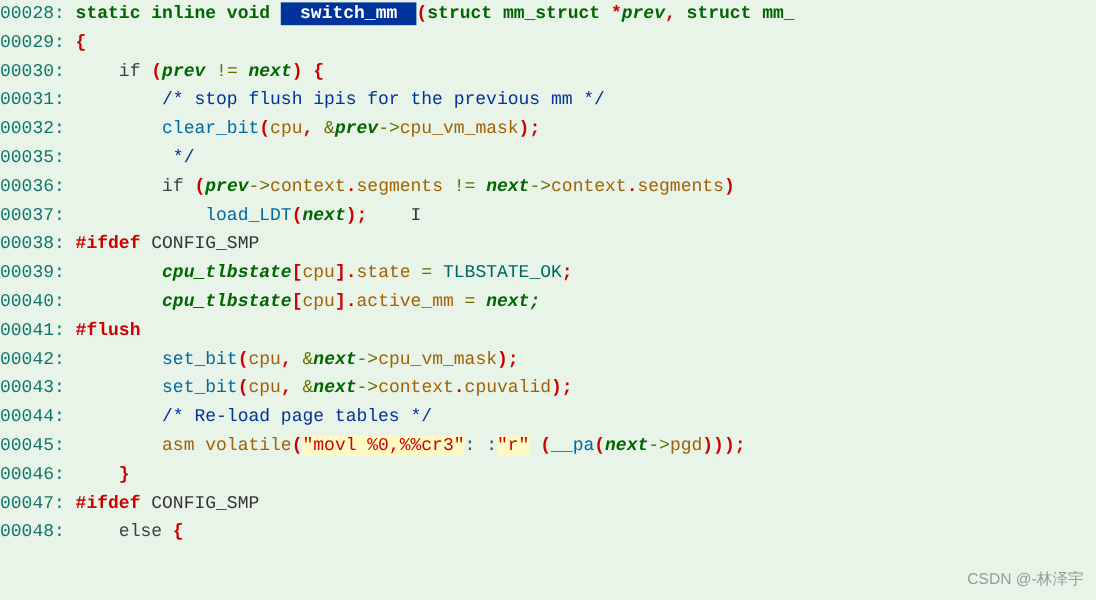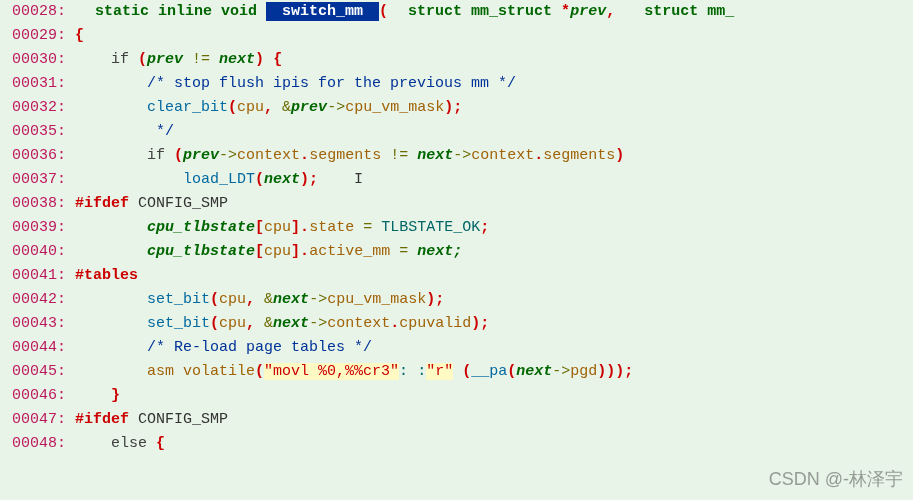--- a/index.html
+++ b/index.html
@@ -7,61 +7,61 @@
     background: #e8f4e8;
     font-family: 'Consolas', 'Courier New', monospace;
     font-size: 15px;
     line-height: 1.6;
     width: 913px;
     height: 500px;
     overflow: hidden;
     color: #333;
   }
   .code-line { white-space: pre; }
-  .lineno { color: #be185d; margin-left: 12px; }
-  .kw-green { color: #006600; font-weight: bold; margin-left: 20px; }
+  .lineno { color: #0f766e; }
+  .kw-green { color: #006600; font-weight: bold; }
   .kw-brown { color: #404040; }
   .hl-fn { background: #003399; color: #fff; font-weight: bold; padding: 1px 16px; }
   .type { color: #006600; font-weight: bold; margin-top: 36px; }
   .deref { color: #cc0000; font-weight: bold; }
   .var-it { color: #006600; font-style: italic; font-weight: bold; }
   .brace { color: #cc0000; font-weight: bold; }
   .comment { color: #003399; }
   .fn-olive { color: #0369a1; }
   .member { color: #a16207; }
   .op { color: #6b6b00; }
   .num { color: #006666; }
   .pp { color: #cc0000; font-weight: bold; }
   .macro { color: #333; }
   .str { color: #cc0000; }
   .str-bg { background: #fff9c4; }
   .colon { color: #006666; }
   .cursor { color: #333; }
   .watermark {
     position: absolute; bottom: 6px; right: 10px;
-    color: rgba(80,80,80,0.55); font-size: 18px;
+    color: rgba(80,80,80,0.55); font-size: 13px;
     font-family: sans-serif;
   }
 </style>
 </head>
 <body>
 
 <div>
 <div class="code-line"><span class="lineno">00028: </span><span class="kw-green">static inline void </span><span class="hl-fn">switch_mm</span><span class="brace">(</span><span class="kw-green">struct </span><span class="type">mm_struct </span><span class="deref">*</span><span class="var-it">prev</span><span class="brace">, </span><span class="kw-green">struct </span><span class="type">mm_</span></div>
 <div class="code-line"><span class="lineno">00029: </span><span class="brace">{</span></div>
 <div class="code-line"><span class="lineno">00030:     </span><span class="kw-brown">if </span><span class="brace">(</span><span class="var-it">prev </span><span class="op">!= </span><span class="var-it">next</span><span class="brace">) </span><span class="brace">{</span></div>
 <div class="code-line"><span class="lineno">00031:         </span><span class="comment">/* stop flush ipis for the previous mm */</span></div>
 <div class="code-line"><span class="lineno">00032:         </span><span class="fn-olive">clear_bit</span><span class="brace">(</span><span class="member">cpu</span><span class="brace">, </span><span class="op">&amp;</span><span class="var-it">prev</span><span class="op">-&gt;</span><span class="member">cpu_vm_mask</span><span class="brace">)</span><span class="brace">;</span></div>
 <div class="code-line"><span class="lineno">00035:         </span><span class="comment"> */</span></div>
 <div class="code-line"><span class="lineno">00036:         </span><span class="kw-brown">if </span><span class="brace">(</span><span class="var-it">prev</span><span class="op">-&gt;</span><span class="member">context</span><span class="brace">.</span><span class="member">segments </span><span class="op">!= </span><span class="var-it">next</span><span class="op">-&gt;</span><span class="member">context</span><span class="brace">.</span><span class="member">segments</span><span class="brace">)</span></div>
 <div class="code-line"><span class="lineno">00037:             </span><span class="fn-olive">load_LDT</span><span class="brace">(</span><span class="var-it">next</span><span class="brace">)</span><span class="brace">;</span><span class="cursor">    I</span></div>
 <div class="code-line"><span class="lineno">00038: </span><span class="pp">#ifdef </span><span class="macro">CONFIG_SMP</span></div>
 <div class="code-line"><span class="lineno">00039:         </span><span class="var-it">cpu_tlbstate</span><span class="brace">[</span><span class="member">cpu</span><span class="brace">]</span><span class="brace">.</span><span class="member">state </span><span class="op">= </span><span class="num">TLBSTATE_OK</span><span class="brace">;</span></div>
 <div class="code-line"><span class="lineno">00040:         </span><span class="var-it">cpu_tlbstate</span><span class="brace">[</span><span class="member">cpu</span><span class="brace">]</span><span class="brace">.</span><span class="member">active_mm </span><span class="op">= </span><span class="var-it">next;</span></div>
-<div class="code-line"><span class="lineno">00041: </span><span class="pp">#tables</span></div>
+<div class="code-line"><span class="lineno">00041: </span><span class="pp">#flush</span></div>
 <div class="code-line"><span class="lineno">00042:         </span><span class="fn-olive">set_bit</span><span class="brace">(</span><span class="member">cpu</span><span class="brace">, </span><span class="op">&amp;</span><span class="var-it">next</span><span class="op">-&gt;</span><span class="member">cpu_vm_mask</span><span class="brace">)</span><span class="brace">;</span></div>
 <div class="code-line"><span class="lineno">00043:         </span><span class="fn-olive">set_bit</span><span class="brace">(</span><span class="member">cpu</span><span class="brace">, </span><span class="op">&amp;</span><span class="var-it">next</span><span class="op">-&gt;</span><span class="member">context</span><span class="brace">.</span><span class="member">cpuvalid</span><span class="brace">)</span><span class="brace">;</span></div>
 <div class="code-line"><span class="lineno">00044:         </span><span class="comment">/* Re-load page tables */</span></div>
 <div class="code-line"><span class="lineno">00045:         </span><span class="member">asm volatile</span><span class="brace">(</span><span class="str str-bg">"movl %0,%%cr3"</span><span class="colon">: </span><span class="colon">:</span><span class="str str-bg">"r"</span><span> </span><span class="brace">(</span><span class="fn-olive">__pa</span><span class="brace">(</span><span class="var-it">next</span><span class="op">-&gt;</span><span class="member">pgd</span><span class="brace">)))</span><span class="brace">;</span></div>
 <div class="code-line"><span class="lineno">00046:     </span><span class="brace">}</span></div>
 <div class="code-line"><span class="lineno">00047: </span><span class="pp">#ifdef </span><span class="macro">CONFIG_SMP</span></div>
 <div class="code-line"><span class="lineno">00048:     </span><span class="kw-brown">else </span><span class="brace">{</span></div>
 
 </div>
 

